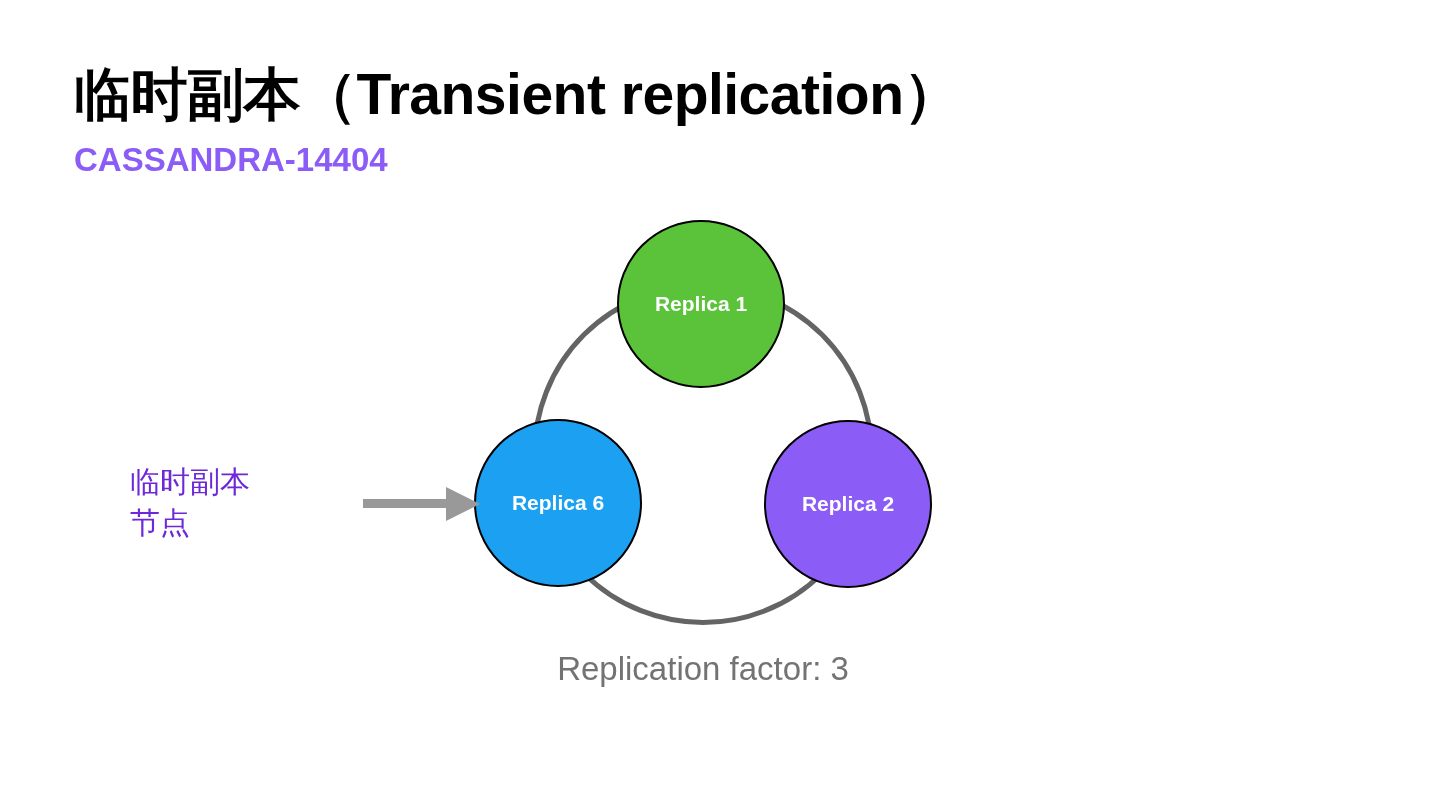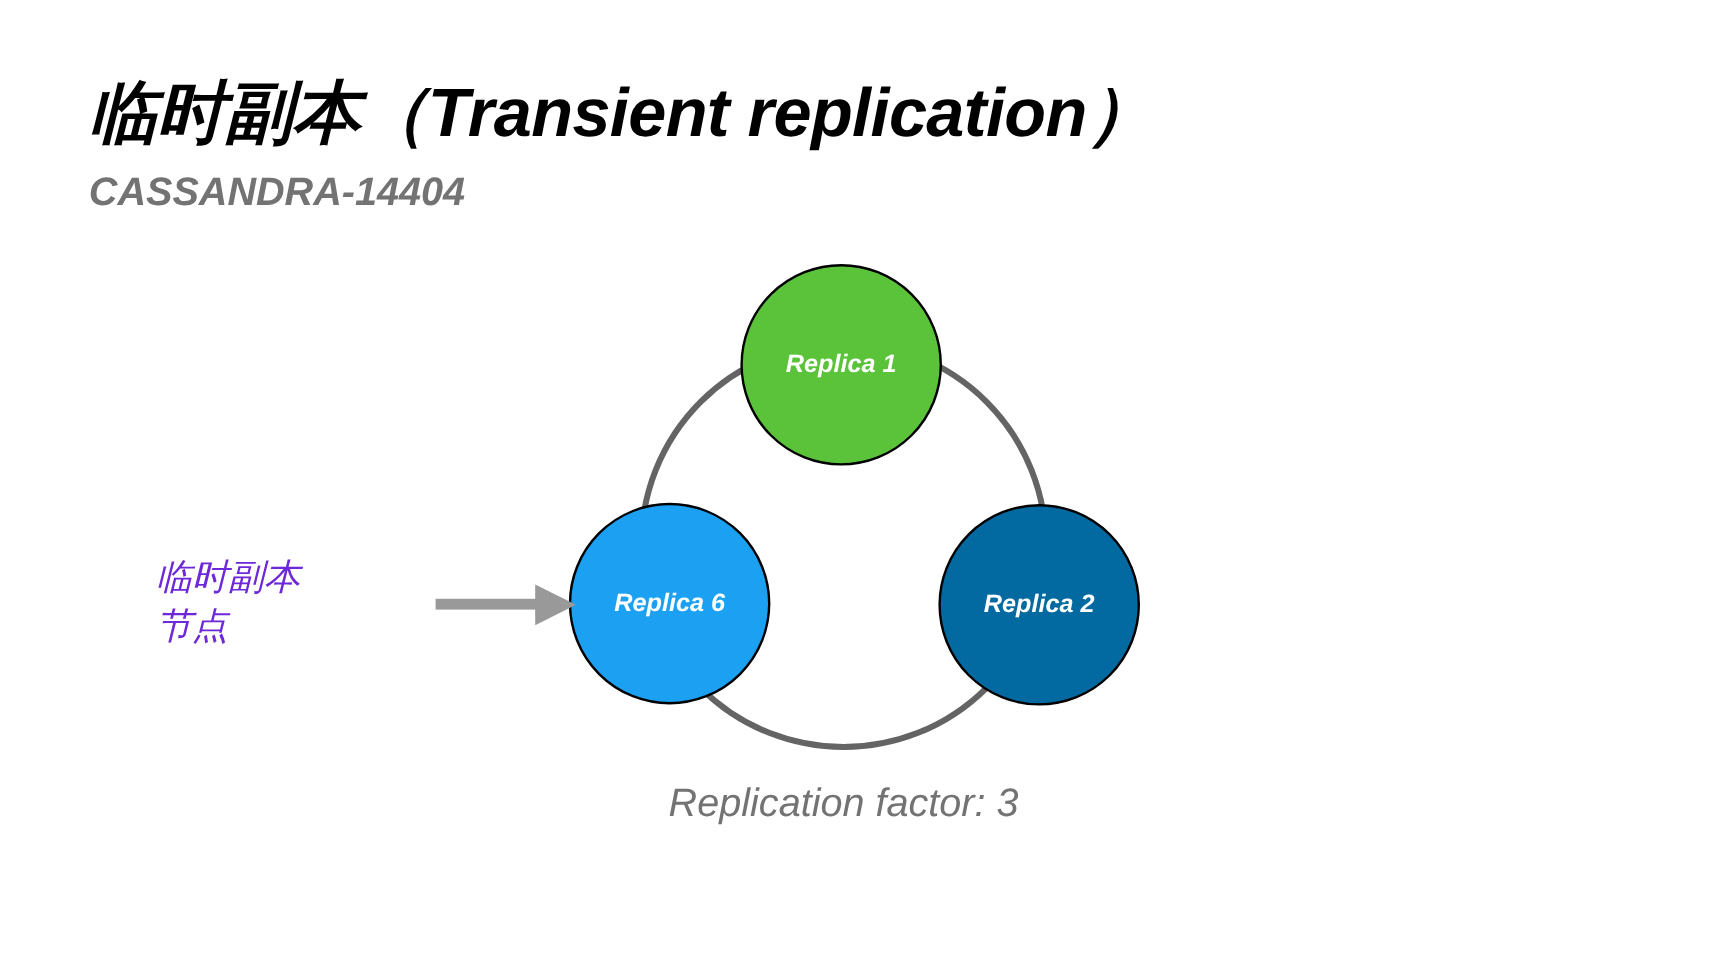--- a/index.html
+++ b/index.html
@@ -7,42 +7,41 @@
     padding: 0;
     background: #FFFFFF;
     font-family: "Liberation Sans", sans-serif;
   }
   .slide {
     position: relative;
     width: 1196px;
     height: 810px;
     background: #FFFFFF;
     overflow: hidden;
-    font-style: italic;
   }
   .slide-title {
     position: absolute;
     left: 74px;
     top: 62px;
     margin: 0;
     font-size: 57px;
     line-height: 1.15;
     font-weight: 700;
     letter-spacing: -0.5px;
     color: #000000;
     white-space: nowrap;
   }
   .slide-subtitle {
     position: absolute;
     left: 74px;
     top: 141px;
     margin: 0;
     font-size: 33px;
     font-weight: 700;
-    color: #737373;
+    color: #8b5cf6;
     white-space: nowrap;
   }
   .ring {
     position: absolute;
     left: 532px;
     top: 283px;
     width: 342px;
     height: 342px;
     box-sizing: border-box;
     border: 5px solid #646464;
@@ -59,21 +58,21 @@
     align-items: center;
     justify-content: center;
   }
   .node-label {
     color: #FFFFFF;
     font-size: 21px;
     font-weight: 700;
     white-space: nowrap;
   }
   .node-replica-1 { left: 617px; top: 220px; background: #5BC33A; }
-  .node-replica-2 { left: 782px; top: 420px; background: #0369a1; }
+  .node-replica-2 { left: 764px; top: 420px; background: #8b5cf6; }
   .node-replica-3 { left: 474px; top: 419px; background: #1BA0F2; }
   .annotation {
     position: absolute;
     left: 130px;
     top: 461px;
     width: 215px;
     text-align: left;
     font-size: 30px;
     line-height: 41px;
     color: #6d28d9;

